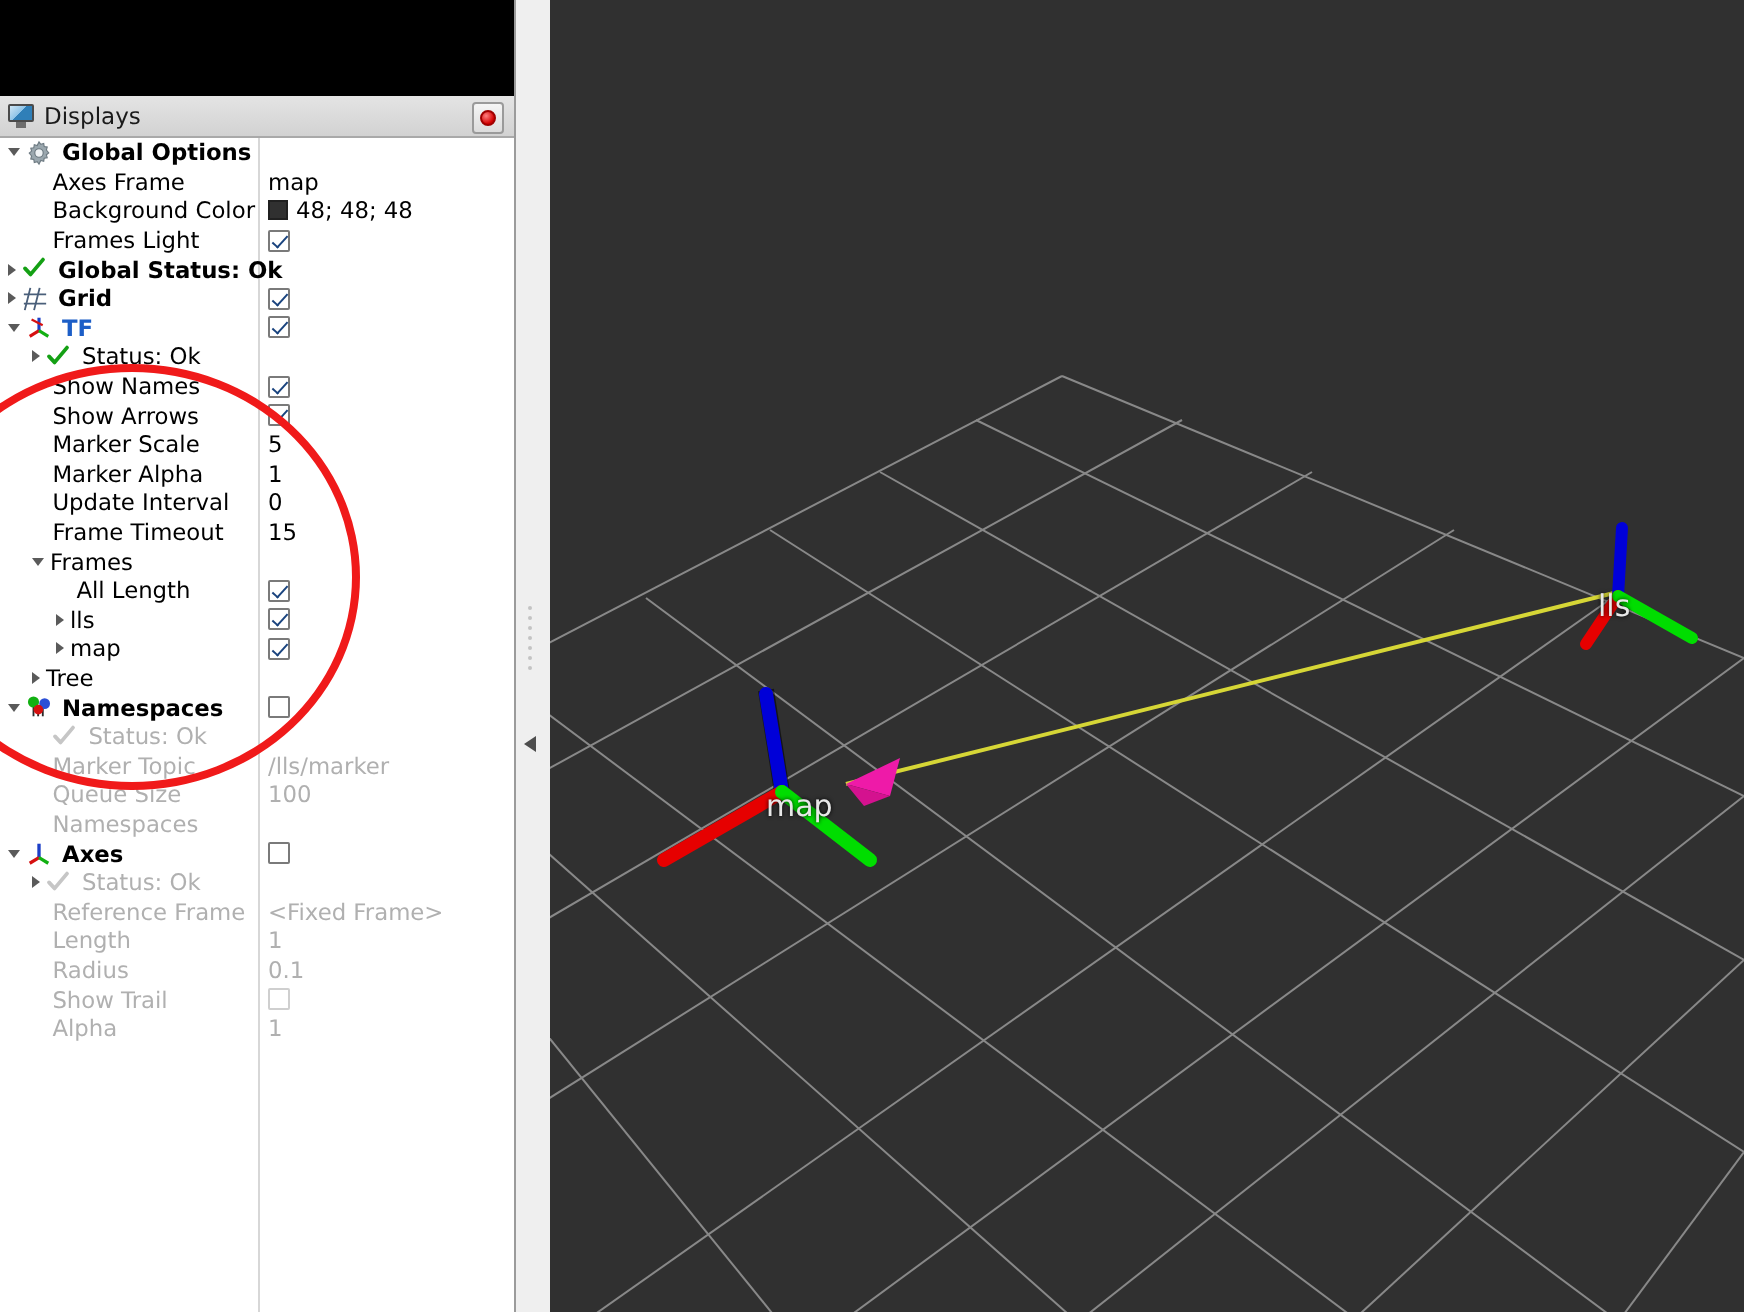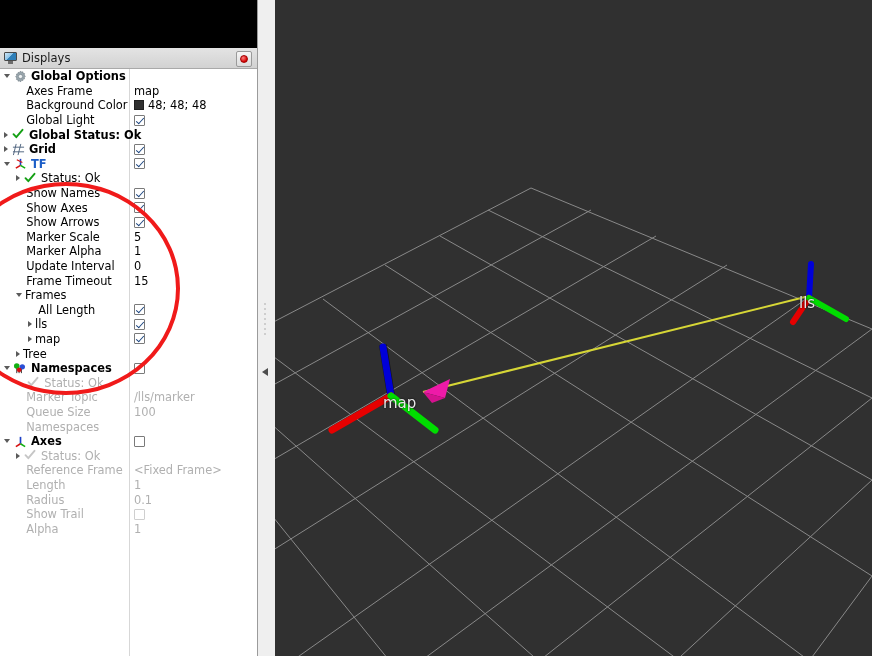--- a/index.html
+++ b/index.html
@@ -101,21 +101,20 @@
   }
 
   .row {
     position: relative;
     height: 14.6px;
     display: flex;
     align-items: center;
     font-size: 11.4px;
     color: #000000;
     white-space: nowrap;
-    text-align: center;
   }
   .row .label { position: relative; z-index: 2; }
   .row.dim .label,
   .row.dim .value { color: #b0b0b0; }
   .row .value {
     position: absolute;
     left: 134px;
     font-size: 11.4px;
     color: #000;
     display: flex;
@@ -285,21 +284,21 @@
             <span class="exp none"></span>
             <span class="label">Background Color</span>
             <span class="value">
               <span class="swatch"></span>
               <span>48; 48; 48</span>
             </span>
           </div>
           <div class="row">
             <span style="width: 16px; flex: 0 0 auto;"></span>
             <span class="exp none"></span>
-            <span class="label">Global Light</span>
+            <span class="label">Frames Light</span>
             <span class="value">
               <span class="cb checked"></span>
             </span>
           </div>
           <div class="row">
             <span style="width: 4px; flex: 0 0 auto;"></span>
             <span class="exp right"></span>
             <span class="icon-slot"><svg width="12" height="12" viewBox="0 0 12 12">
                 <path d="M1.5 6.2 L4.3 9.2 L10.5 1.8" stroke="#14a014" stroke-width="1.9" fill="none" stroke-linecap="round" stroke-linejoin="round"></path>
               </svg></span>
@@ -340,28 +339,20 @@
             <span class="icon-slot"><svg width="12" height="12" viewBox="0 0 12 12">
                 <path d="M1.5 6.2 L4.3 9.2 L10.5 1.8" stroke="#14a014" stroke-width="1.9" fill="none" stroke-linecap="round" stroke-linejoin="round"></path>
               </svg></span>
             <span class="label">Status: Ok</span>
             <span class="value"></span>
           </div>
           <div class="row">
             <span style="width: 16px; flex: 0 0 auto;"></span>
             <span class="exp none"></span>
             <span class="label">Show Names</span>
-            <span class="value">
-              <span class="cb checked"></span>
-            </span>
-          </div>
-          <div class="row">
-            <span style="width: 16px; flex: 0 0 auto;"></span>
-            <span class="exp none"></span>
-            <span class="label">Show Axes</span>
             <span class="value">
               <span class="cb checked"></span>
             </span>
           </div>
           <div class="row">
             <span style="width: 16px; flex: 0 0 auto;"></span>
             <span class="exp none"></span>
             <span class="label">Show Arrows</span>
             <span class="value">
               <span class="cb checked"></span>

